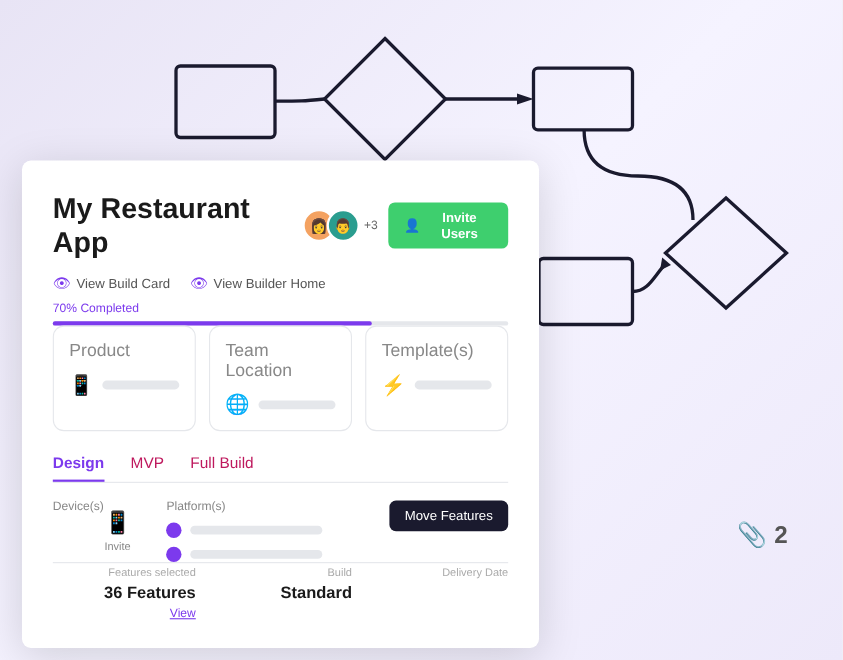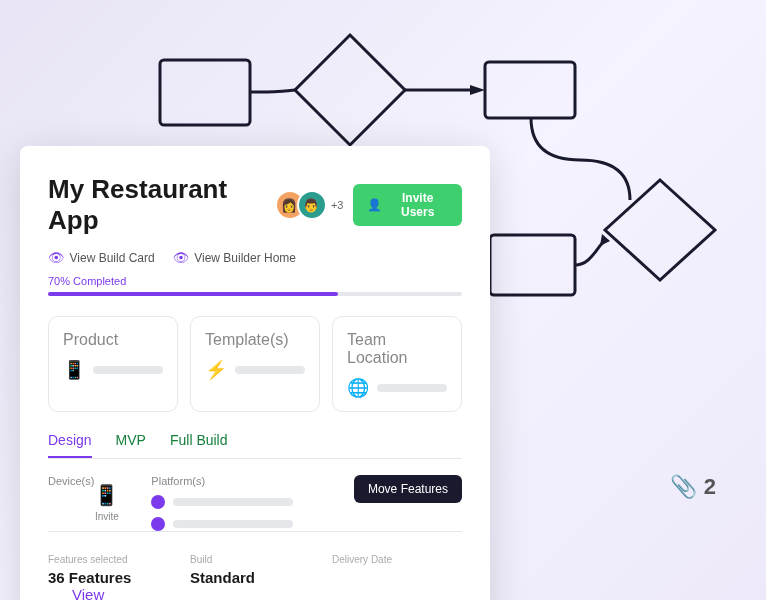--- a/index.html
+++ b/index.html
@@ -128,21 +128,20 @@
       text-decoration: none;
     }
 
     .link-item .eye-icon {
       color: #7c3aed;
       font-size: 13px;
     }
 
     
     .progress-section {
-      margin-bottom: 20px;
     }
 
     .progress-label {
       font-size: 11px;
       color: #7c3aed;
       margin-bottom: 5px;
       font-weight: 500;
     }
 
     .progress-bar-bg {
@@ -202,27 +201,28 @@
       gap: 24px;
       border-bottom: 1px solid #e5e7eb;
       margin-bottom: 16px;
     }
 
     .tab {
       font-size: 14px;
       font-weight: 500;
       padding-bottom: 8px;
       cursor: pointer;
-      color: #15803d;
+      color: #be185d;
       border-bottom: 2px solid transparent;
     }
 
     .tab.active {
       color: #7c3aed;
       border-bottom: 2px solid #7c3aed;
+      font-weight: bold;
     }
 
     
     .tab-content {
       padding: 0;
     }
 
     .section-label {
       font-size: 11px;
       color: #888;
@@ -276,42 +276,43 @@
       height: 8px;
       background: #e5e7eb;
       border-radius: 4px;
     }
 
     
     .stats-row {
       display: flex;
       gap: 12px;
       border-top: 1px solid #e5e7eb;
-      padding-top: 22px;
+      padding-top: 4px;
+      text-align: right;
     }
 
     .stat-item {
       flex: 1;
     }
 
     .stat-label {
       font-size: 10px;
       color: #aaa;
       margin-bottom: 4px;
       font-weight: 500;
     }
 
     .stat-value {
       font-size: 15px;
       font-weight: 700;
       color: #1a1a1a;
     }
 
     .stat-value .view-link {
-      font-size: 15px;
+      font-size: 11px;
       color: #7c3aed;
       font-weight: 500;
       margin-left: 24px;
       cursor: pointer;
       text-decoration: underline;
     }
 
     .devices-top-row {
       display: flex;
       align-items: flex-start;
@@ -401,30 +402,30 @@
 
   <div class="info-cards">
     <div class="info-card">
       <div class="info-card-label">Product</div>
       <div class="info-card-content">
         <span class="info-card-icon">📱</span>
         <div class="info-card-bar"></div>
       </div>
     </div>
     <div class="info-card">
+      <div class="info-card-label">Team Location</div>
+      <div class="info-card-content">
+        <span class="info-card-icon">🌐</span>
+        <div class="info-card-bar"></div>
+      </div>
+    </div>
+    <div class="info-card">
       <div class="info-card-label">Template(s)</div>
       <div class="info-card-content">
         <span class="info-card-icon">⚡</span>
-        <div class="info-card-bar"></div>
-      </div>
-    </div>
-    <div class="info-card">
-      <div class="info-card-label">Team Location</div>
-      <div class="info-card-content">
-        <span class="info-card-icon">🌐</span>
         <div class="info-card-bar"></div>
       </div>
     </div>
   </div>
 
   <div class="tabs-row">
     <div class="tab active">Design</div>
     <div class="tab">MVP</div>
     <div class="tab">Full Build</div>
   </div>

